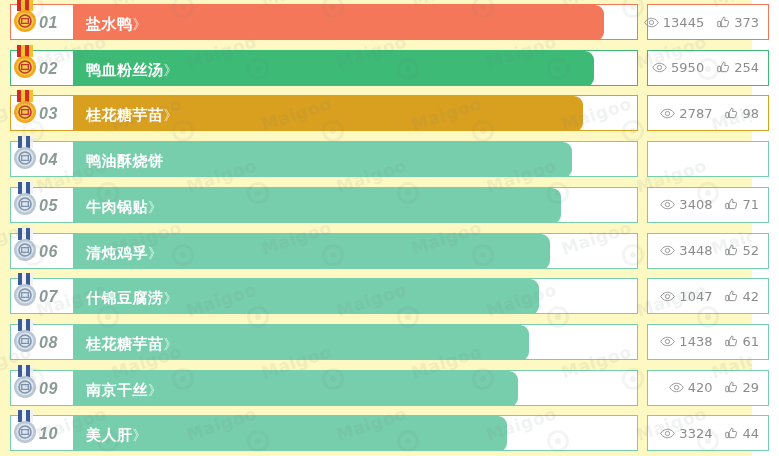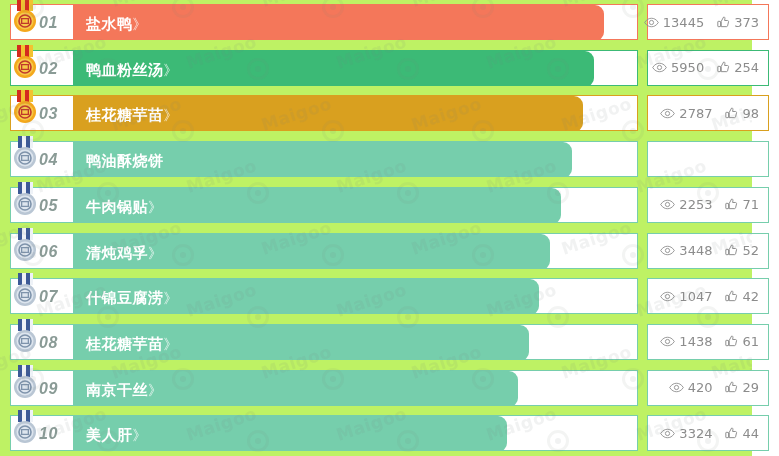--- a/index.html
+++ b/index.html
@@ -9,21 +9,21 @@
     height: 456px;
     overflow: hidden;
     background: #ffffff;
     font-family: "Liberation Sans", "DejaVu Sans", sans-serif;
   }
 
   #rank-board {
     position: relative;
     width: 752px;
     height: 456px;
-    background: #bef264;
+    background: #fef9c3;
   }
 
   
   #watermark {
     position: absolute;
     inset: 0;
     z-index: 3;
     pointer-events: none;
     overflow: hidden;
   }
@@ -304,21 +304,21 @@
       <div class="bar-label"><span>牛肉锅贴</span><span class="arrows">》</span></div>
     </div>
     <div class="stats-panel" style="border-color:#76ceac">
           <span class="stat">
          <span>
               <svg width="15" height="11" viewBox="0 0 22 14" fill="none" xmlns="http://www.w3.org/2000/svg">
     <path d="M1 7C4 2.2 7.6 0.8 11 0.8S18 2.2 21 7c-3 4.8-6.6 6.2-10 6.2S4 11.8 1 7Z" stroke="#8c8c8c" stroke-width="1.3"></path>
     <circle cx="11" cy="7" r="3.1" stroke="#8c8c8c" stroke-width="1.3"></circle>
   </svg>
             </span>
-         <span>2253</span>
+         <span>3408</span>
        </span>
        <span class="stat">
          <span>
               <svg width="13" height="13" viewBox="0 0 16 16" fill="none" xmlns="http://www.w3.org/2000/svg">
     <path d="M5.2 6.6 8.1 1.3c.9-.2 1.7.4 1.7 1.4l-.4 2.8h3.5c.9 0 1.5.8 1.3 1.6l-1.2 5c-.1.6-.7 1-1.3 1H5.2z" stroke="#8c8c8c" stroke-width="1.2" stroke-linejoin="round"></path>
     <rect x="1" y="6.6" width="3.4" height="6.5" rx="0.6" stroke="#8c8c8c" stroke-width="1.2"></rect>
   </svg>
             </span>
          <span>71</span>
        </span>

